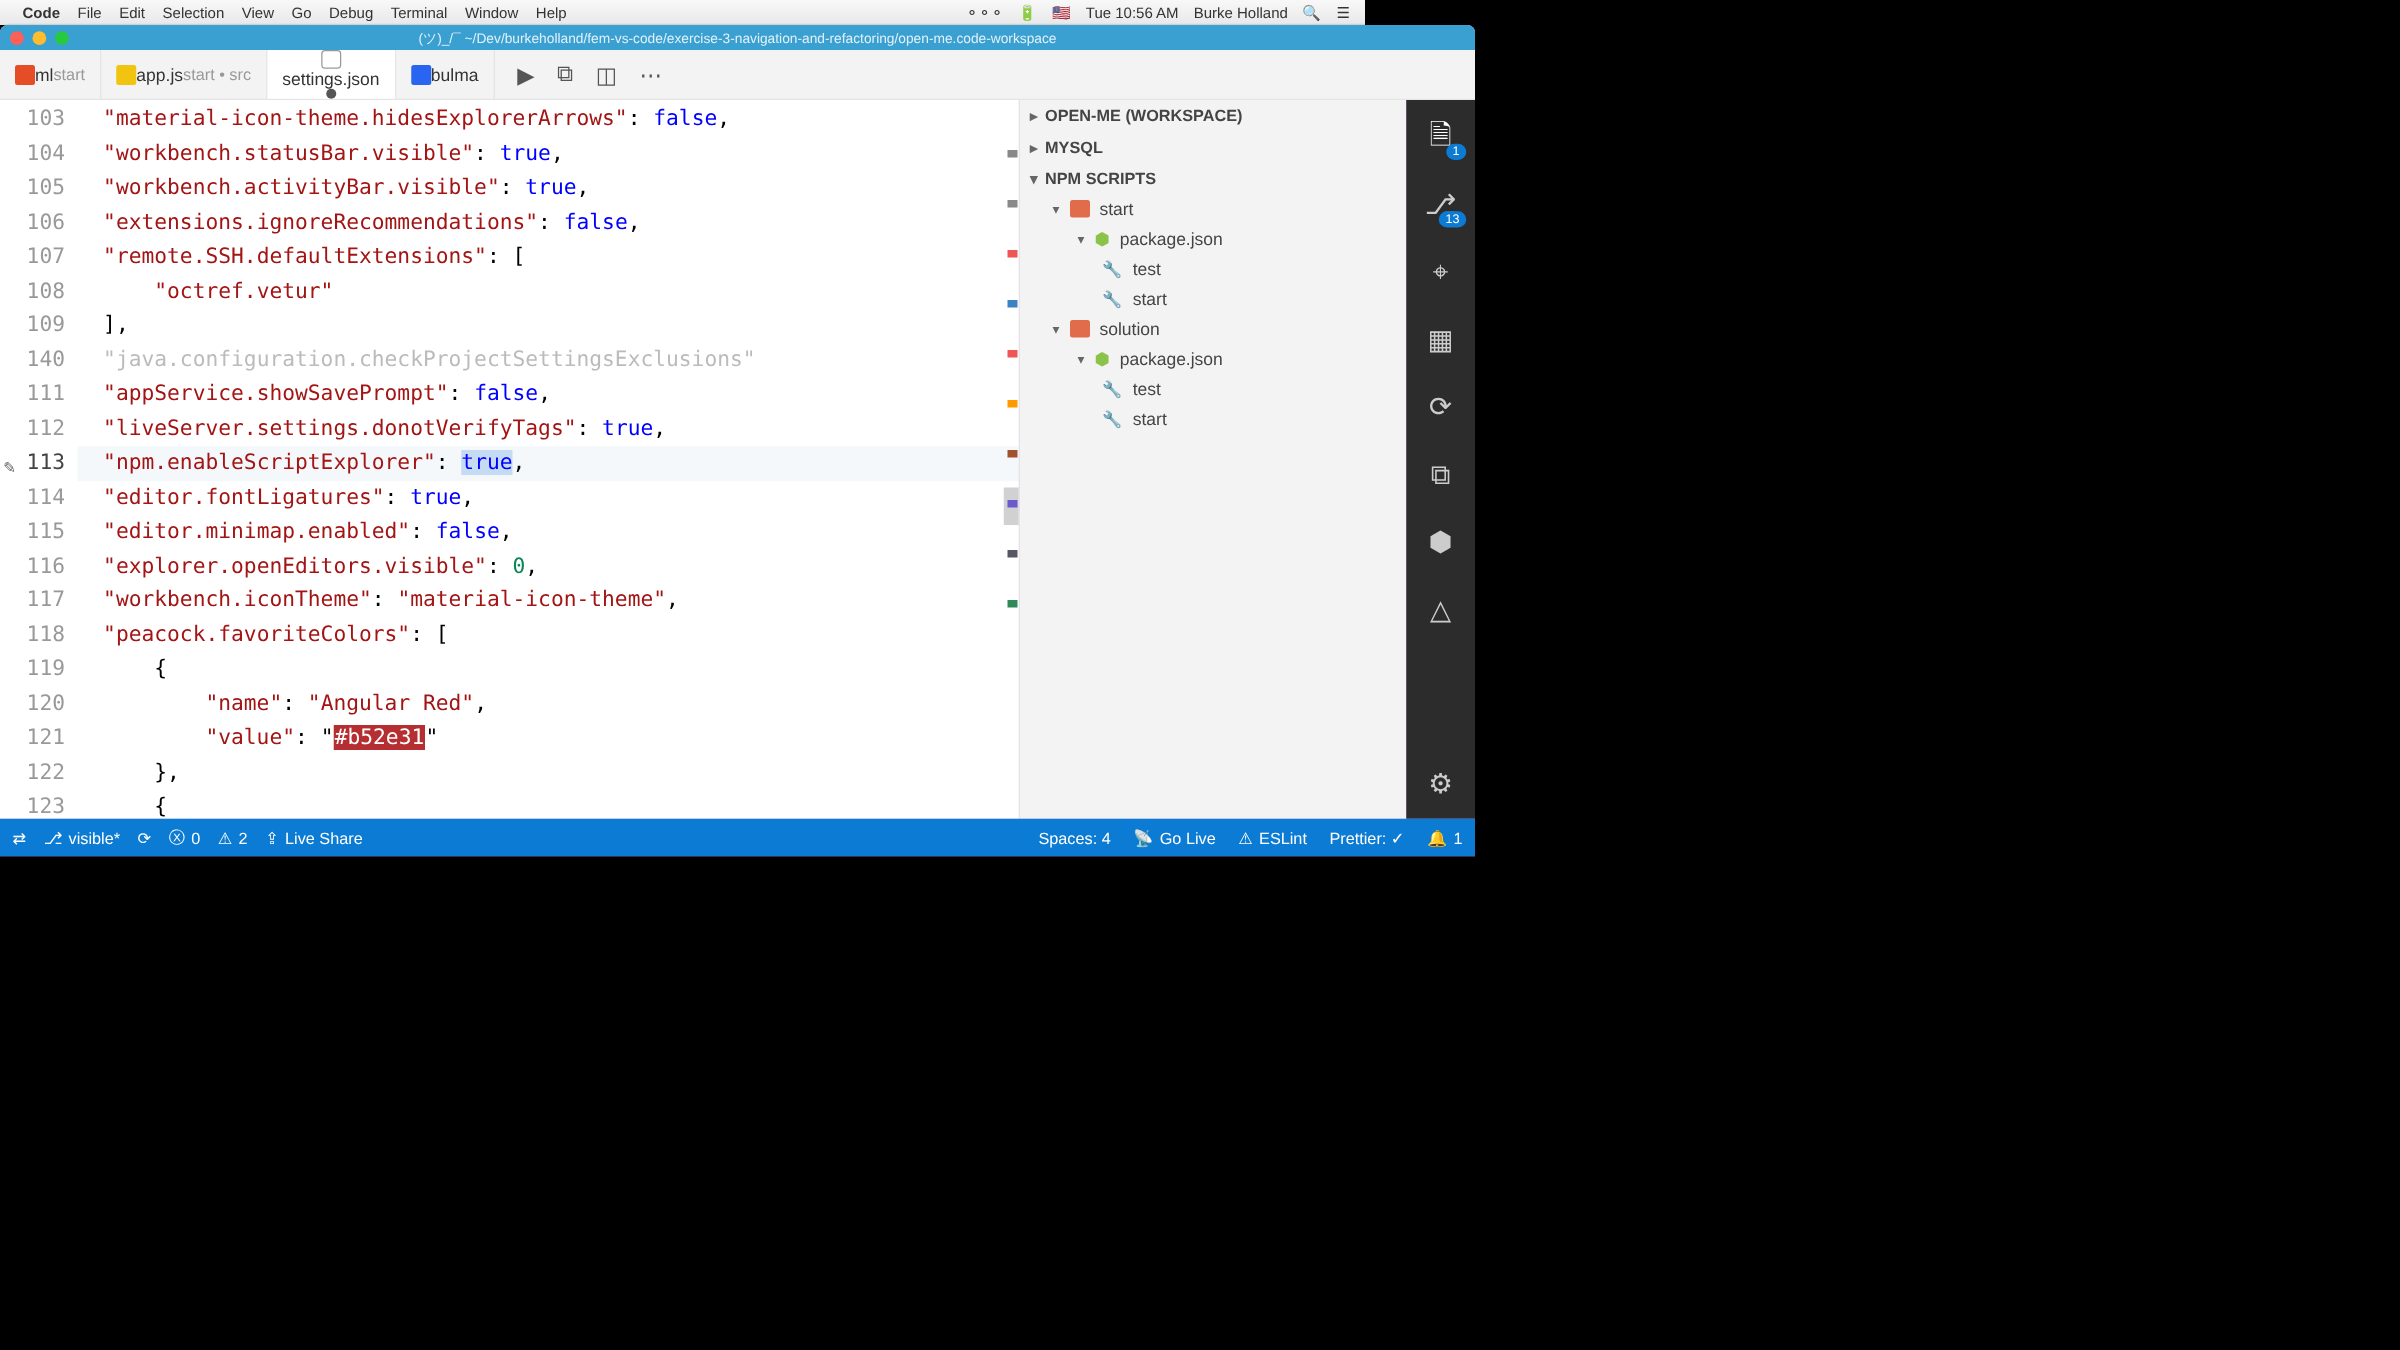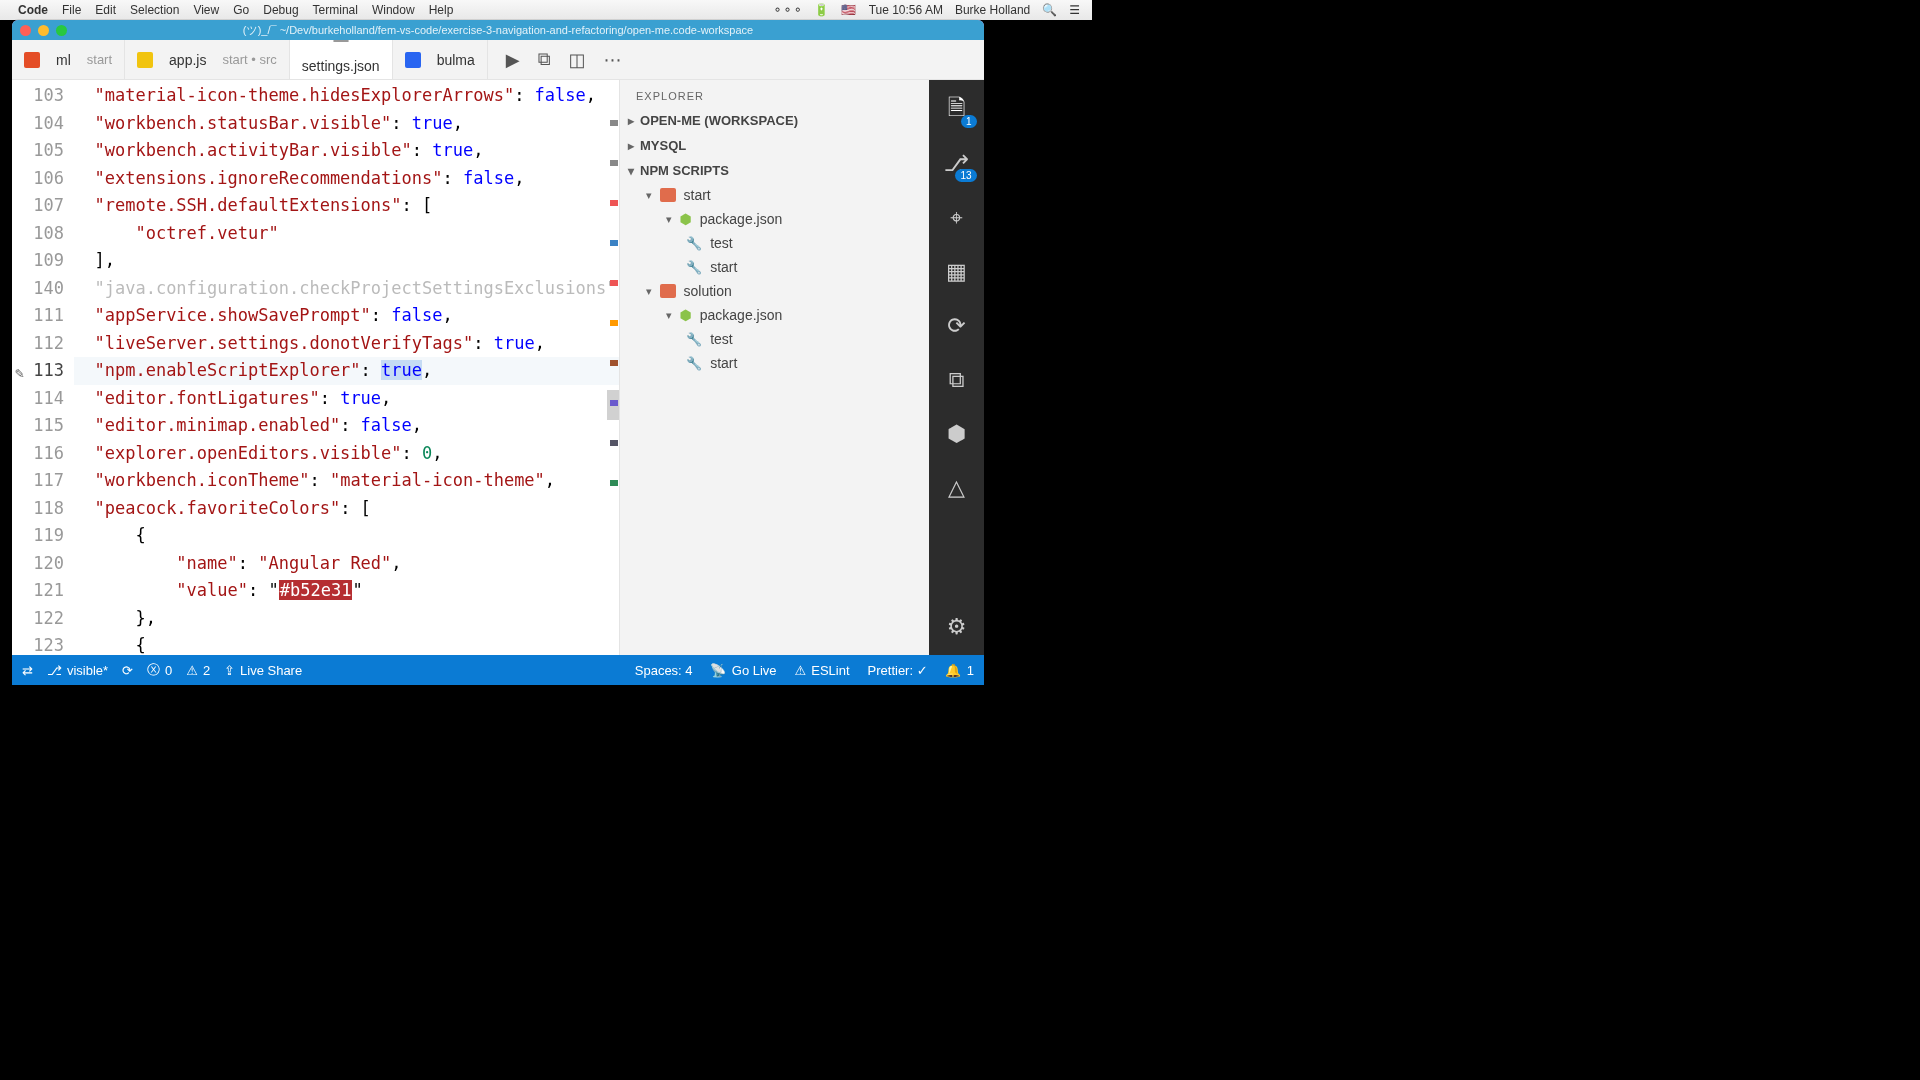--- a/index.html
+++ b/index.html
@@ -27,27 +27,26 @@
 .menubar .apple { margin: 0 10px 0 8px; }
 .menubar .app { font-weight: 700; margin-right: 14px; }
 .menubar .menu-item { margin-right: 14px; cursor: default; }
 .menubar .right { margin-left: auto; display: flex; align-items: center; gap: 12px; padding-right: 12px;}
 .menubar .right .ico { font-size: 12px; }
 
 
 .window {
   position: absolute;
   top: 20px; left: 0;
-  width: 972px;
+  width: 1180px;
   height: 665px;
   background: #f0abfc;
   border-radius: 6px 6px 0 0;
   overflow: hidden;
   box-shadow: 0 0 0 1px rgba(0,0,0,.1);
-  margin-left: 12px;
 }
 .titlebar {
   height: 20px;
   background: #3aa0d1;
   color: #fff;
   font-size: 11px;
   display: flex;
   align-items: center;
   position: relative;
 }
@@ -64,21 +63,21 @@
   background: #f3f3f3;
   display: flex;
   align-items: stretch;
   border-bottom: 1px solid #e4e4e4;
   position: relative;
 }
 .tab {
   display: flex;
   align-items: center;
   padding: 0 12px;
-  gap: 16px;
+  gap: 0;
   font-size: 14px;
   color: #555;
   border-right: 1px solid #e4e4e4;
   cursor: pointer;
 }
 .tab.active { background: #fff; color: #333; flex-direction: column; }
 .tab .fname { color: #333; }
 .tab .desc { color: #999; font-size: 13px; }
 .tab .ico { width: 16px; height: 16px; display: inline-block; }
 .ico-html{ background:#e44d26; border-radius:2px; }
@@ -287,21 +286,20 @@
             <div class="m" style="background: rgb(255, 153, 0); top: 240px;"></div>
             <div class="m" style="background: rgb(160, 82, 45); top: 280px;"></div>
             <div class="m" style="background: rgb(106, 90, 205); top: 320px;"></div>
             <div class="m" style="background: rgb(85, 85, 102); top: 360px;"></div>
             <div class="m" style="background: rgb(46, 139, 87); top: 400px;"></div>
           </div>
       </div>
     </div>
 
     <div class="panel">
-      <h3>EXPLORER</h3>
       <div id="sections">
           <div class="sect">
             <span class="chev">▸</span>
             <span>OPEN-ME (WORKSPACE)</span>
           </div>
           <div class="sect">
             <span class="chev">▸</span>
             <span>MYSQL</span>
           </div>
           <div class="sect">

